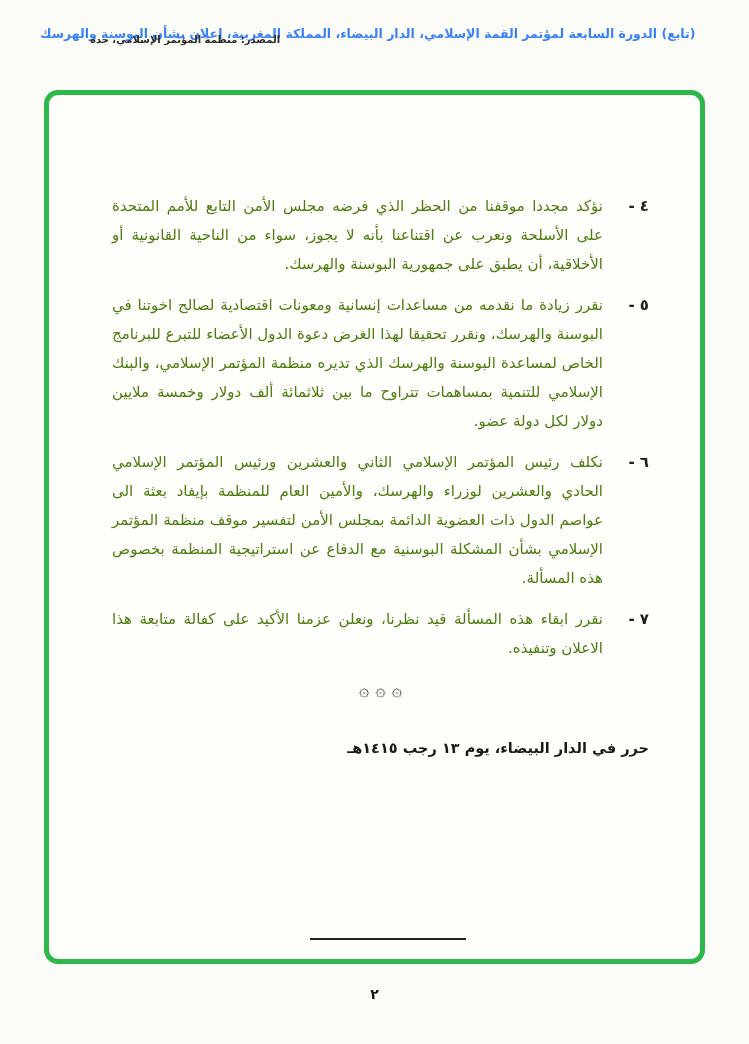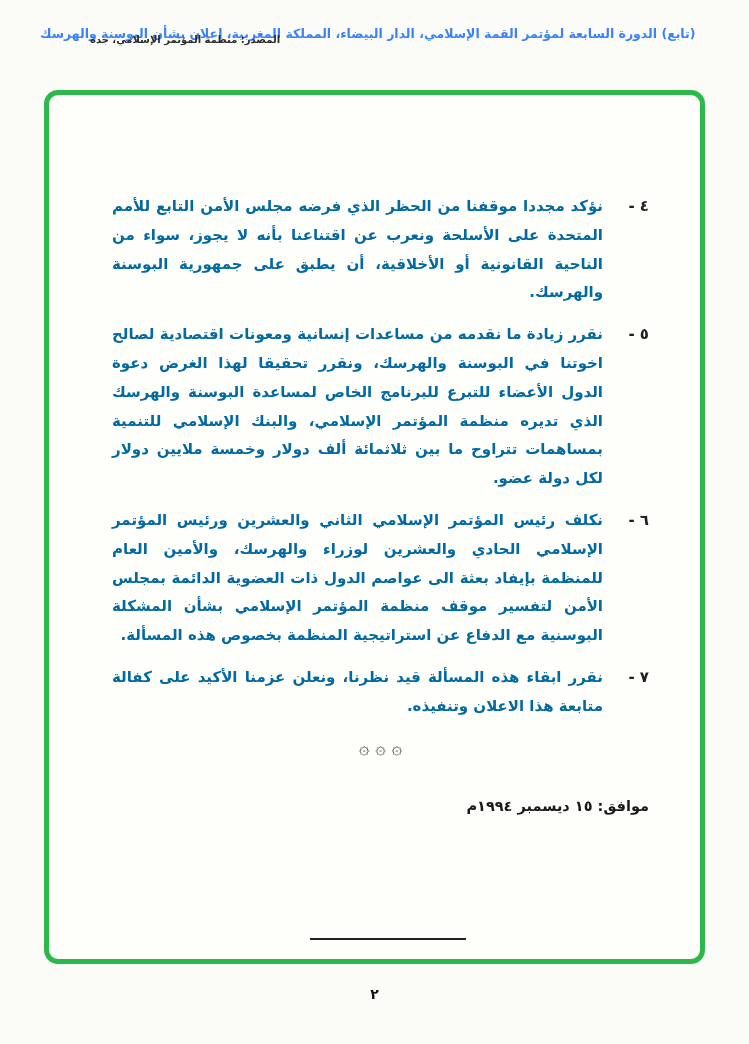--- a/index.html
+++ b/index.html
@@ -64,22 +64,21 @@
     line-height: 1.92;
   }
   .doc-item-number {
     flex: 0 0 46px;
     font-weight: bold;
     white-space: nowrap;
   }
   .doc-item-text {
     flex: 1;
     text-align: justify;
-    color: #0369a1;
-    font-weight: bold;
+    color: #4d7c0f;
   }
   .ornament {
     text-align: center;
     font-size: 18px;
     margin-top: 16px;
     letter-spacing: 8px;
     color: #2a2a2a;
   }
   .issued-block {
     margin-top: 30px;
@@ -136,20 +135,20 @@
   </div>
 
   <div class="doc-item">
     <span class="doc-item-number">٧ -</span>
     <span class="doc-item-text">نقرر ابقاء هذه المسألة قيد نظرنا، ونعلن عزمنا الأكيد على كفالة متابعة هذا الاعلان وتنفيذه.</span>
   </div>
 
   <div class="ornament">۞ ۞ ۞</div>
 
   <div class="issued-block">
-    <div>موافق: ١٥ ديسمبر ١٩٩٤م</div>
+    <div>حرر في الدار البيضاء، يوم ١٣ رجب ١٤١٥هـ</div>
   </div>
 
 </div>
 
 <div class="divider"></div>
 
 <div class="page-number">٢</div>
 
 </body></html>

